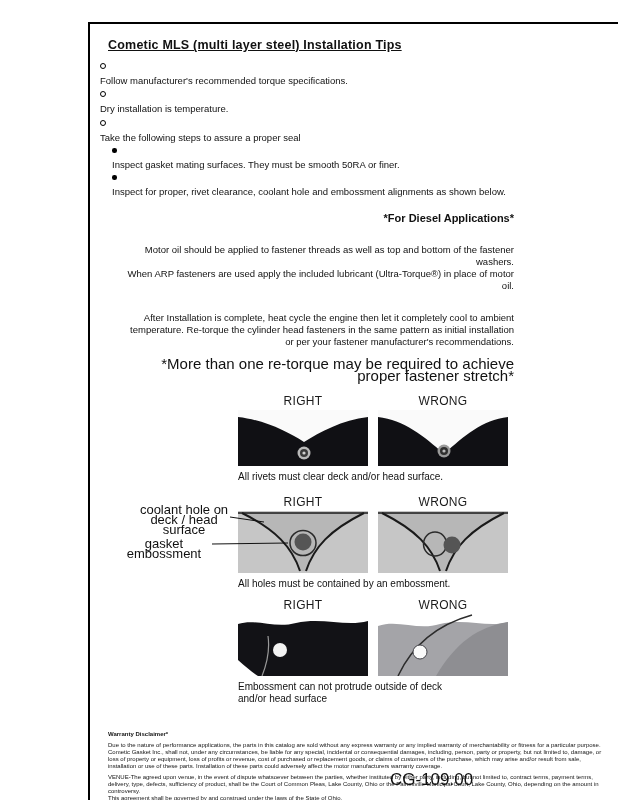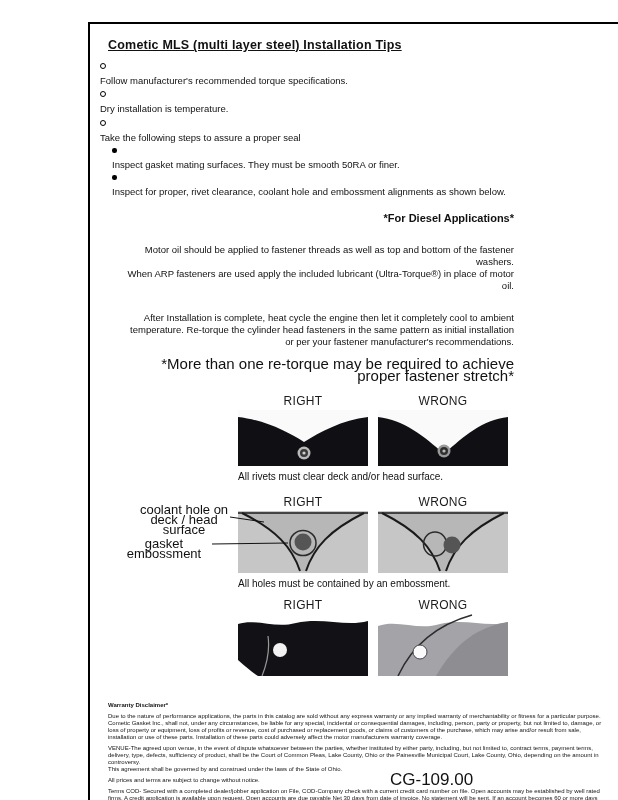--- a/index.html
+++ b/index.html
@@ -164,20 +164,22 @@
           <circle cx="42" cy="36" r="7" fill="#f2f2f2"></circle>
         </svg>
         <svg width="130" height="62" viewBox="0 0 130 62">
           <rect width="130" height="62" fill="#ffffff"></rect>
           <path d="M0,12 C20,5 40,17 62,10 C88,4 110,14 130,8 L130,62 L0,62 Z" fill="#a4a4a8"></path>
           <path d="M58,62 C78,28 100,13 130,8 L130,62 Z" fill="#8e8e92"></path>
           <path d="M20,62 C34,32 58,11 94,1" stroke="#2c2c2c" stroke-width="1.5" fill="none"></path>
           <circle cx="42" cy="38" r="7" fill="#fafafa" stroke="#44444a" stroke-width="1"></circle>
         </svg>
       </div>
+      <div class="dcaption pre">Embossment can not protrude outside of deck
+and/or head surface</div>
     </div>
 
   </div>
 
   <div class="disclaimer">
     <div class="disc-h">Warranty Disclaimer*</div>
     <div class="disc-p pre">Due to the nature of performance applications, the parts in this catalog are sold without any express warranty or any implied warranty of merchantability or fitness for a particular purpose.  Cometic Gasket Inc., shall not, under any circumstances, be liable for any special, incidental or consequential damages, including, person, party or property, but not limited to, damage, or loss of property or equipment, loss of profits or revenue, cost of purchased or replacement goods, or claims of customers of the purchase, which may arise and/or result from sale, installation or use of these parts.  Installation of these parts could adversely affect the motor manufacturers warranty coverage.</div>
     <div class="disc-p pre">VENUE-The agreed upon venue, in the event of dispute whatsoever between the parties, whether instituted by either party, including, but not limited to, contract terms, payment terms, delivery, type, defects, sufficiency of product, shall be the Court of Common Pleas, Lake County, Ohio or the Painesville Municipal Court, Lake County, Ohio, depending on the amount in controversy.
 This agreement shall be governed by and construed under the laws of the State of Ohio.</div>
     <div class="disc-p pre">All prices and terms are subject to change without notice.</div>

